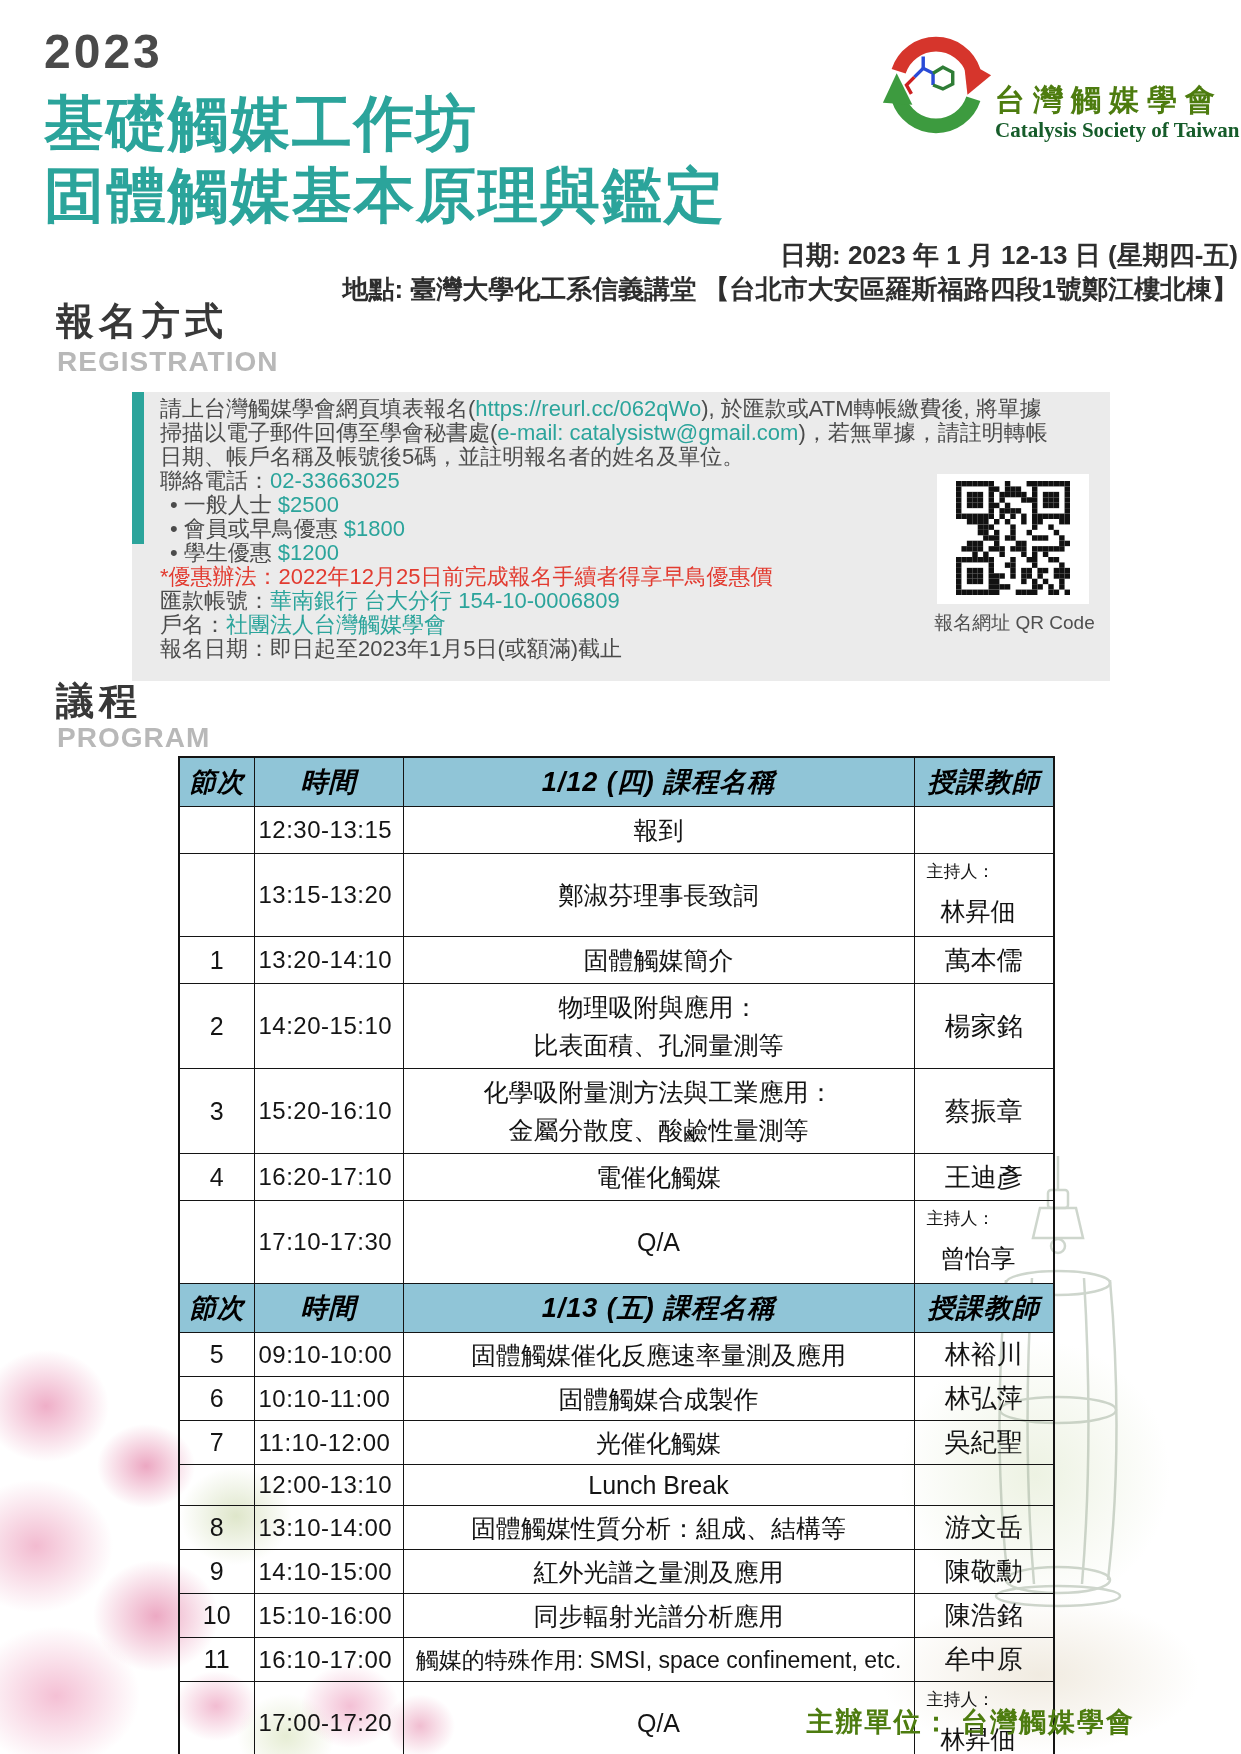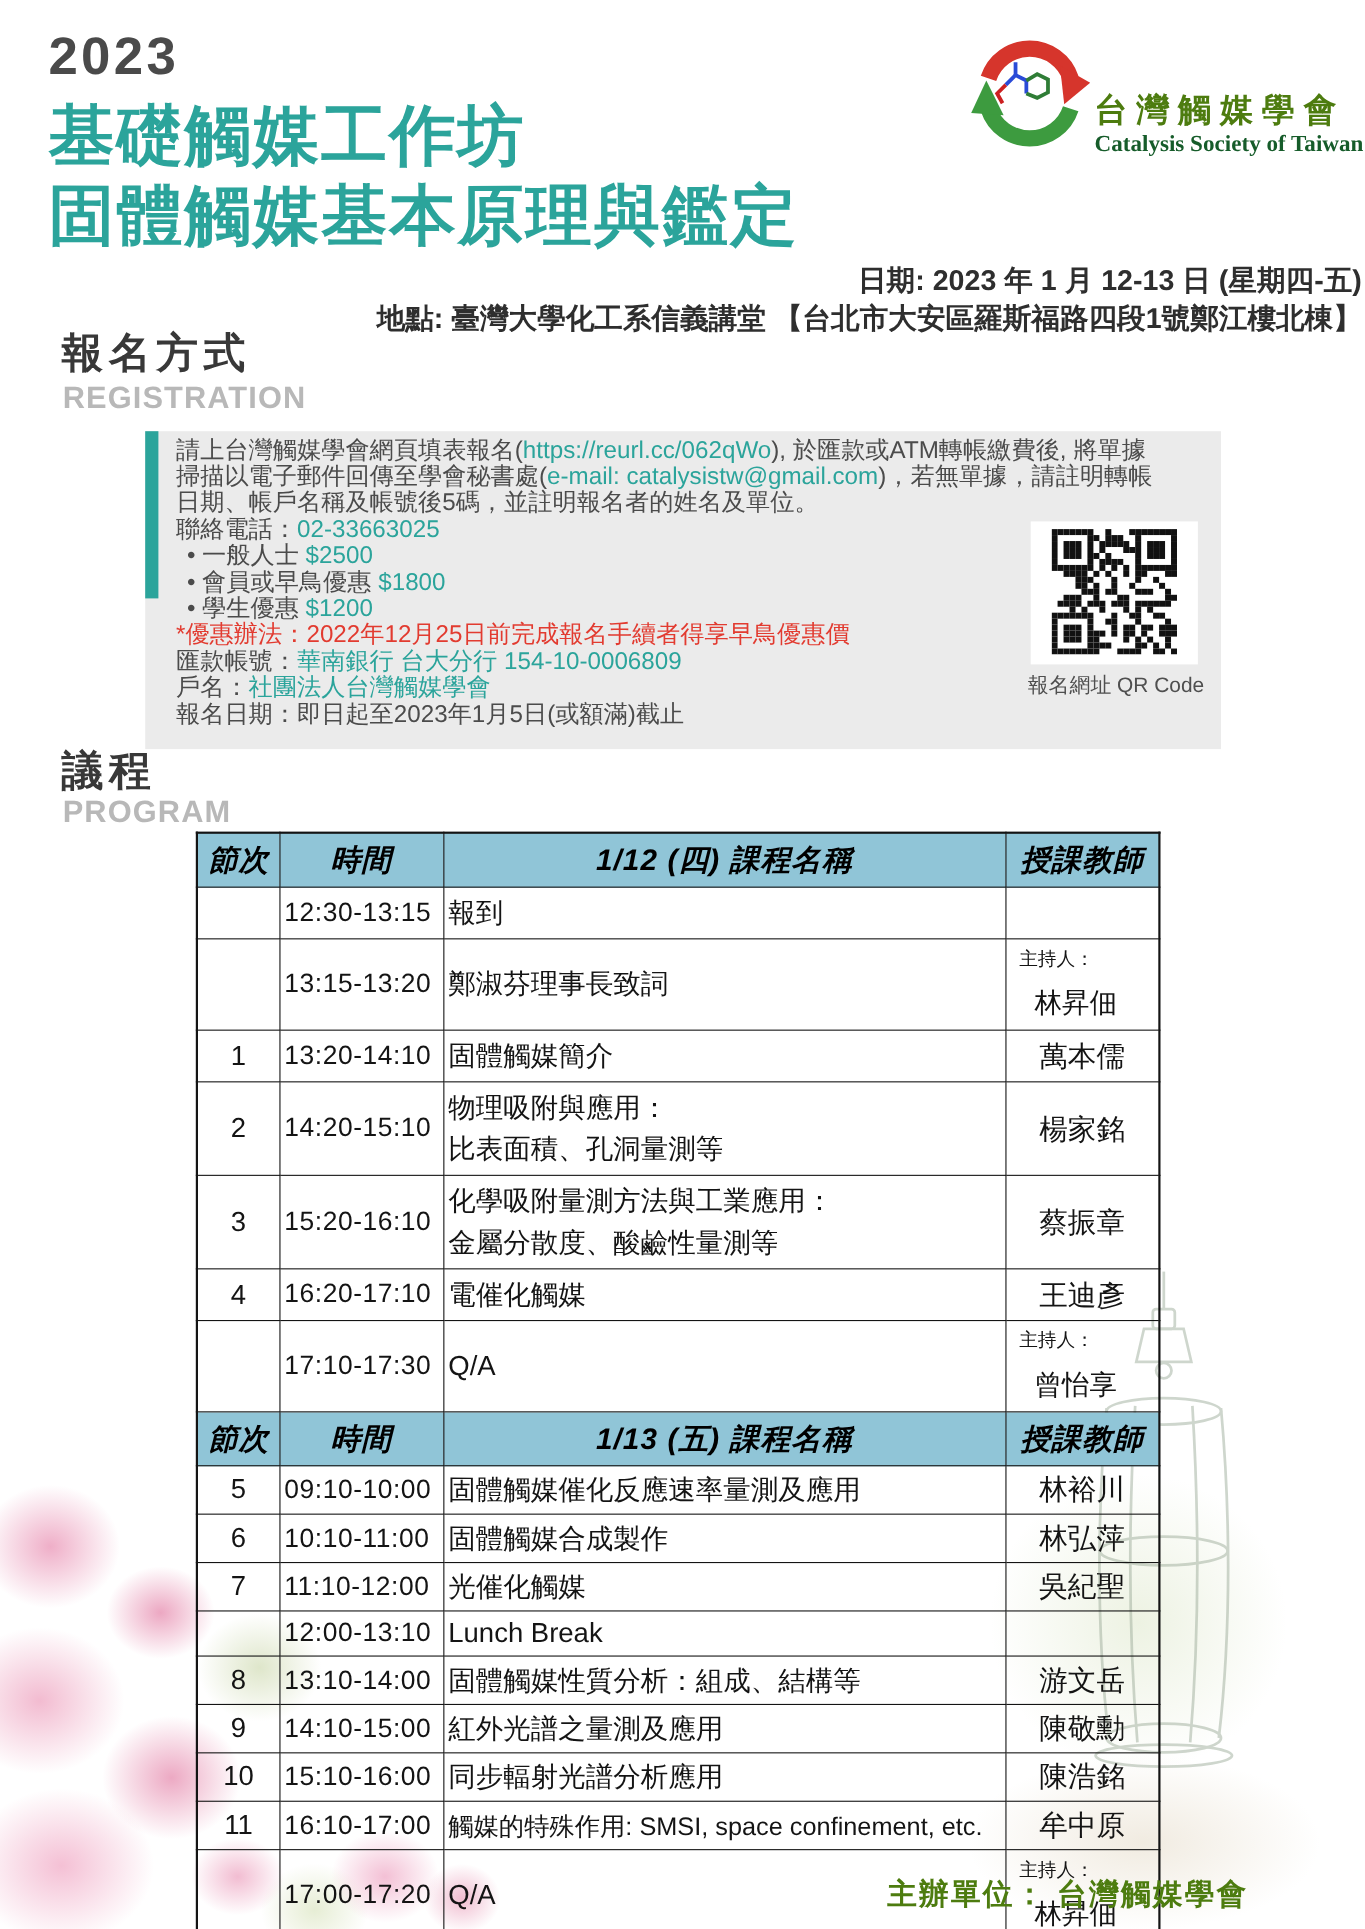--- a/index.html
+++ b/index.html
@@ -74,21 +74,21 @@
   
   .prog-table{position:absolute; left:178px; top:756px; width:875px; z-index:1;
     border-collapse:collapse; table-layout:fixed; background:transparent;}
   .prog-table th{background:var(--hdrblue); color:#000000; font-size:27px; font-weight:600;
     border:1.5px solid #141414; padding:6px 2px; letter-spacing:1px;font-style:italic;}
   .prog-table td{border:1.5px solid #141414; padding:4px; vertical-align:middle;
     color:#141414; background:transparent;}
   .prog-table{border:2px solid #141414;}
   .cell-no{text-align:center; font-size:25px;}
   .cell-time{text-align:left; font-size:24px; letter-spacing:.5px;}
-  .cell-course{text-align:left;}
+  .cell-course{text-align:center;}
   .course-line{line-height:38px; font-size:25px; white-space:nowrap;}
   tr.sec2 .course-line{line-height:32px;}
   .cell-teacher{text-align:center; font-size:26px;}
   .host-label{display:block; font-size:17px; text-align:left; padding:2px 0 0 8px;}
   .host-name{display:block; font-size:25px; text-align:left; padding:12px 0 4px 22px;}
   
   .footer{position:absolute; right:150px; top:1704px; font-size:27px; font-weight:700;
     color:#4d7c0f; letter-spacing:2px; z-index:2;}
 </style>
 </head>

